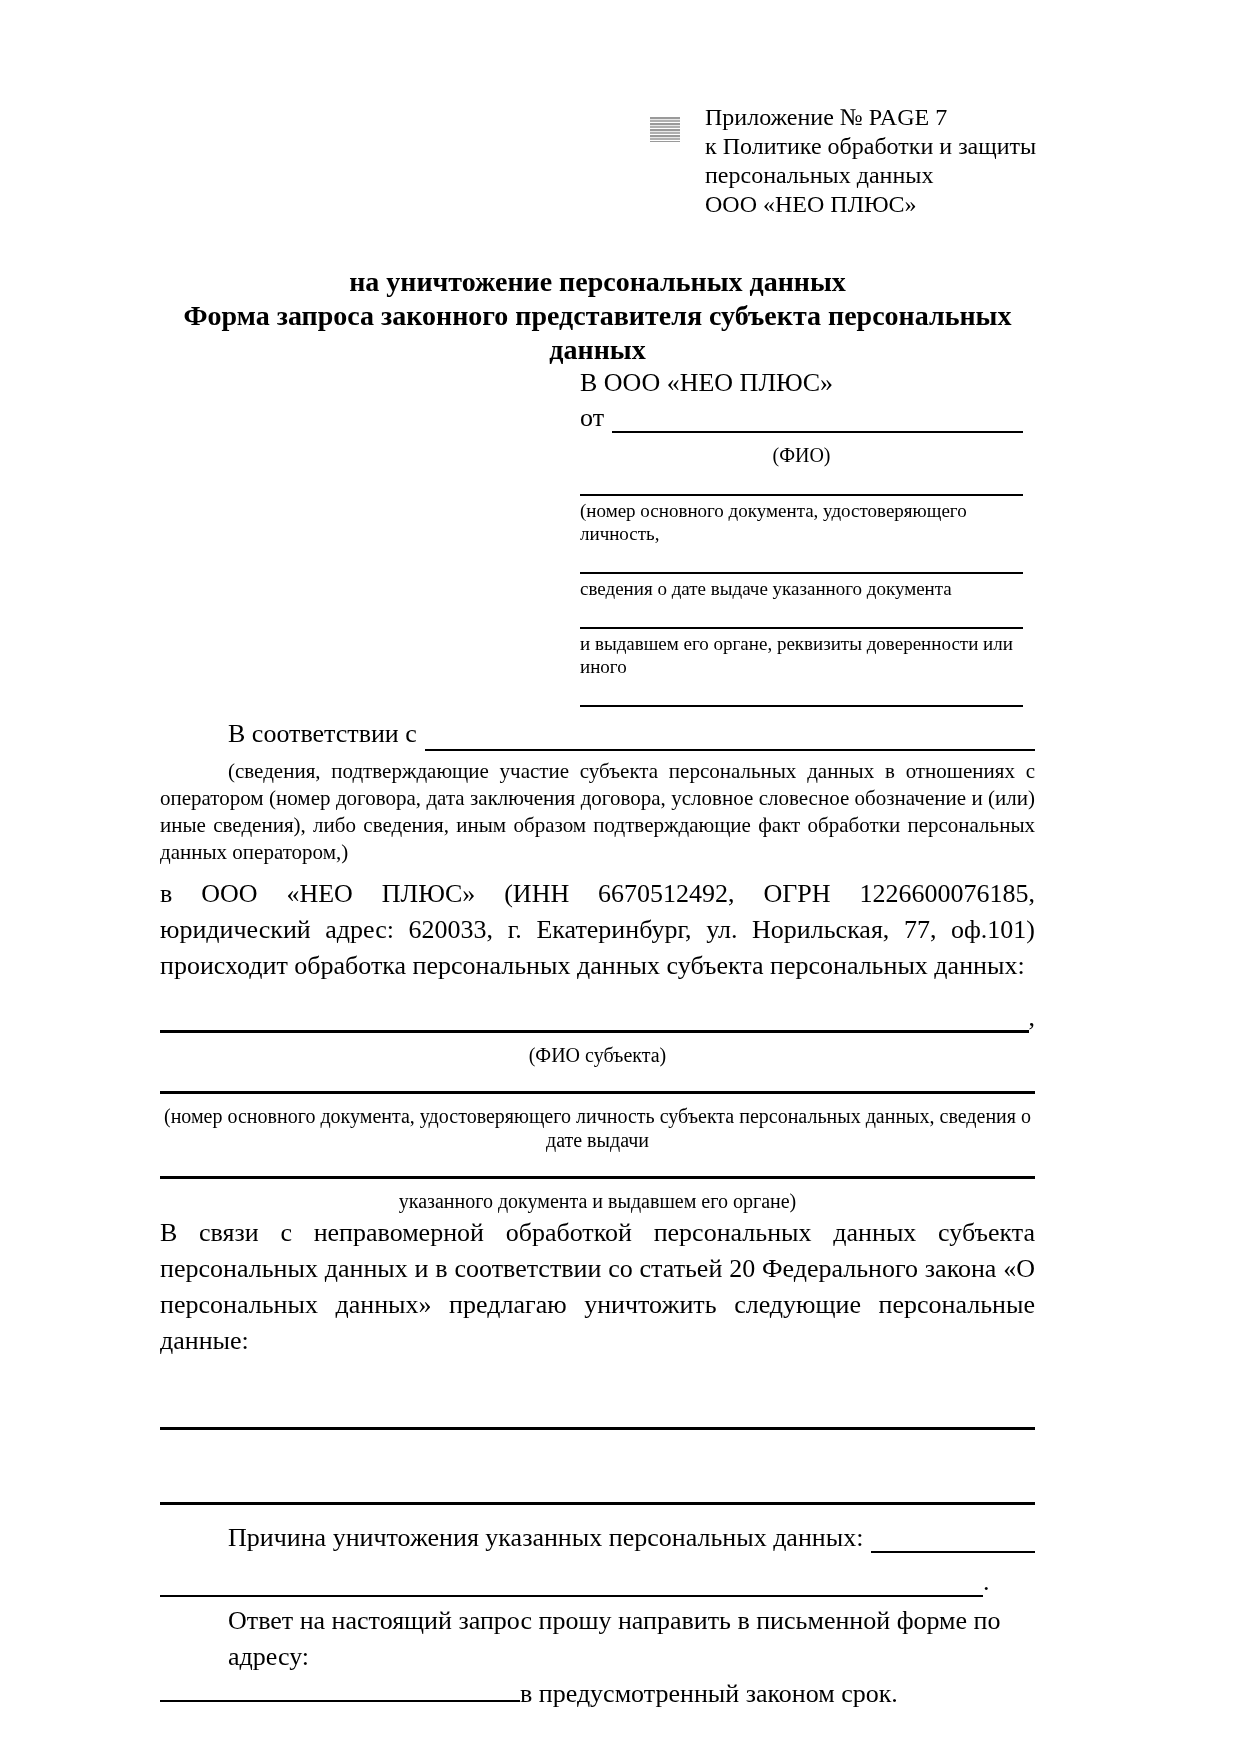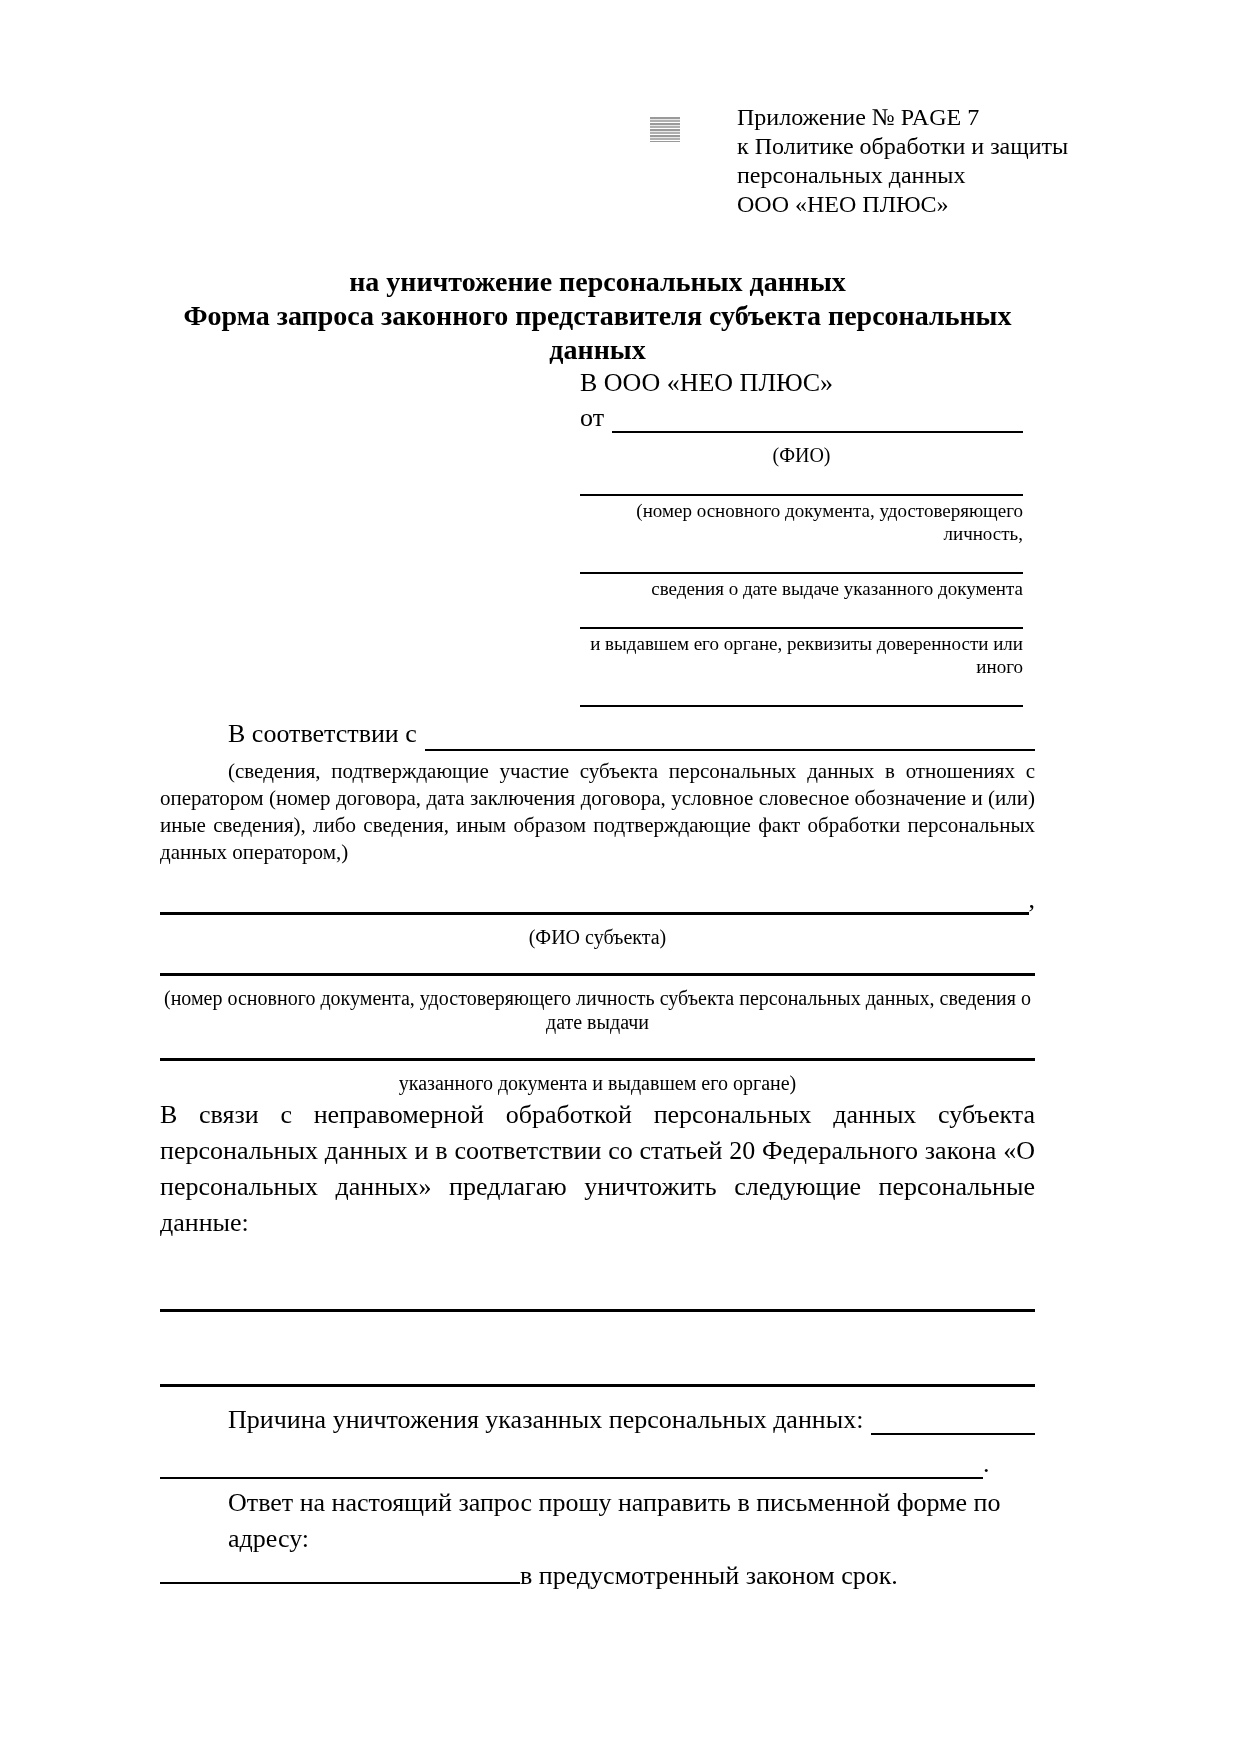--- a/index.html
+++ b/index.html
@@ -12,33 +12,33 @@
     padding:103px 207px 0 160px;
     overflow:hidden;
   }
   .header-row{position:relative;height:118px;margin-bottom:44px;}
   .field-marker{
     position:absolute;left:490px;top:14px;
     width:30px;height:25px;
     background:repeating-linear-gradient(180deg,#9a9a9a 0 2px,#e8e8e8 2px 3px,#b0b0b0 3px 5px,#ffffff 5px 6px);
   }
   .header-block{
-    position:absolute;left:577px;top:0;
+    position:absolute;left:545px;top:0;
     font-size:24px;line-height:29px;white-space:nowrap;
   }
   .title{
     text-align:center;font-weight:bold;font-size:28px;line-height:34px;
   }
   .recipient{margin-left:420px;width:443px;font-size:26px;}
   .to-line{line-height:32px;}
   .from-row{display:flex;align-items:flex-end;margin-top:2px;}
   .from-row .lbl{flex:0 0 auto;}
   .fill{flex:1;border-bottom:2px solid #000;height:30px;margin-left:8px;}
   .cap{font-size:20px;text-align:center;line-height:24px;padding-top:10px;}
-  .cap-sm{font-size:19px;text-align:right;line-height:23px;padding-top:3px;}
+  .cap-sm{font-size:19px;text-align:left;line-height:23px;padding-top:3px;}
   .field-line{border-bottom:2px solid #000;height:27px;}
   .acc-row{display:flex;align-items:flex-start;margin-top:12px;font-size:26px;}
   .acc-row .lbl{flex:0 0 auto;margin-left:68px;}
   .acc-note{font-size:21px;line-height:27px;text-align:justify;text-indent:68px;margin-top:7px;}
   .para{font-size:26px;line-height:36px;text-align:justify;margin-top:10px;}
   .rule-row{display:flex;align-items:flex-end;font-size:26px;}
   .rule-fill{flex:1;border-bottom:3px solid #000;height:30px;}
   .rule-fixed{border-bottom:3px solid #000;height:30px;}
   .mt16{margin-top:16px;}
   .mt38{margin-top:38px;}
@@ -89,20 +89,21 @@
 
     <div class="field-line"></div>
   </div>
 
   <div class="acc-row">
     <span class="lbl">В соответствии с</span>
     <span class="fill"></span>
   </div>
   <div class="acc-note">(сведения, подтверждающие участие субъекта персональных данных в отношениях с оператором (номер договора, дата заключения договора, условное словесное обозначение и (или) иные сведения), либо сведения, иным образом подтверждающие факт обработки персональных данных оператором,)</div>
 
+  <div class="para">в ООО «НЕО ПЛЮС» (ИНН 6670512492, ОГРН 1226600076185, юридический адрес: 620033, г. Екатеринбург, ул. Норильская, 77, оф.101) происходит обработка персональных данных субъекта персональных данных:</div>
 
   <div class="rule-row mt16">
     <span class="rule-fill"></span>
     <span>,</span>
   </div>
   <div class="cap">(ФИО субъекта)</div>
 
   <div class="field-line" style="border-bottom-width:3px;height:24px;"></div>
   <div class="cap">(номер основного документа, удостоверяющего личность субъекта персональных данных, сведения о дате выдачи</div>
 

